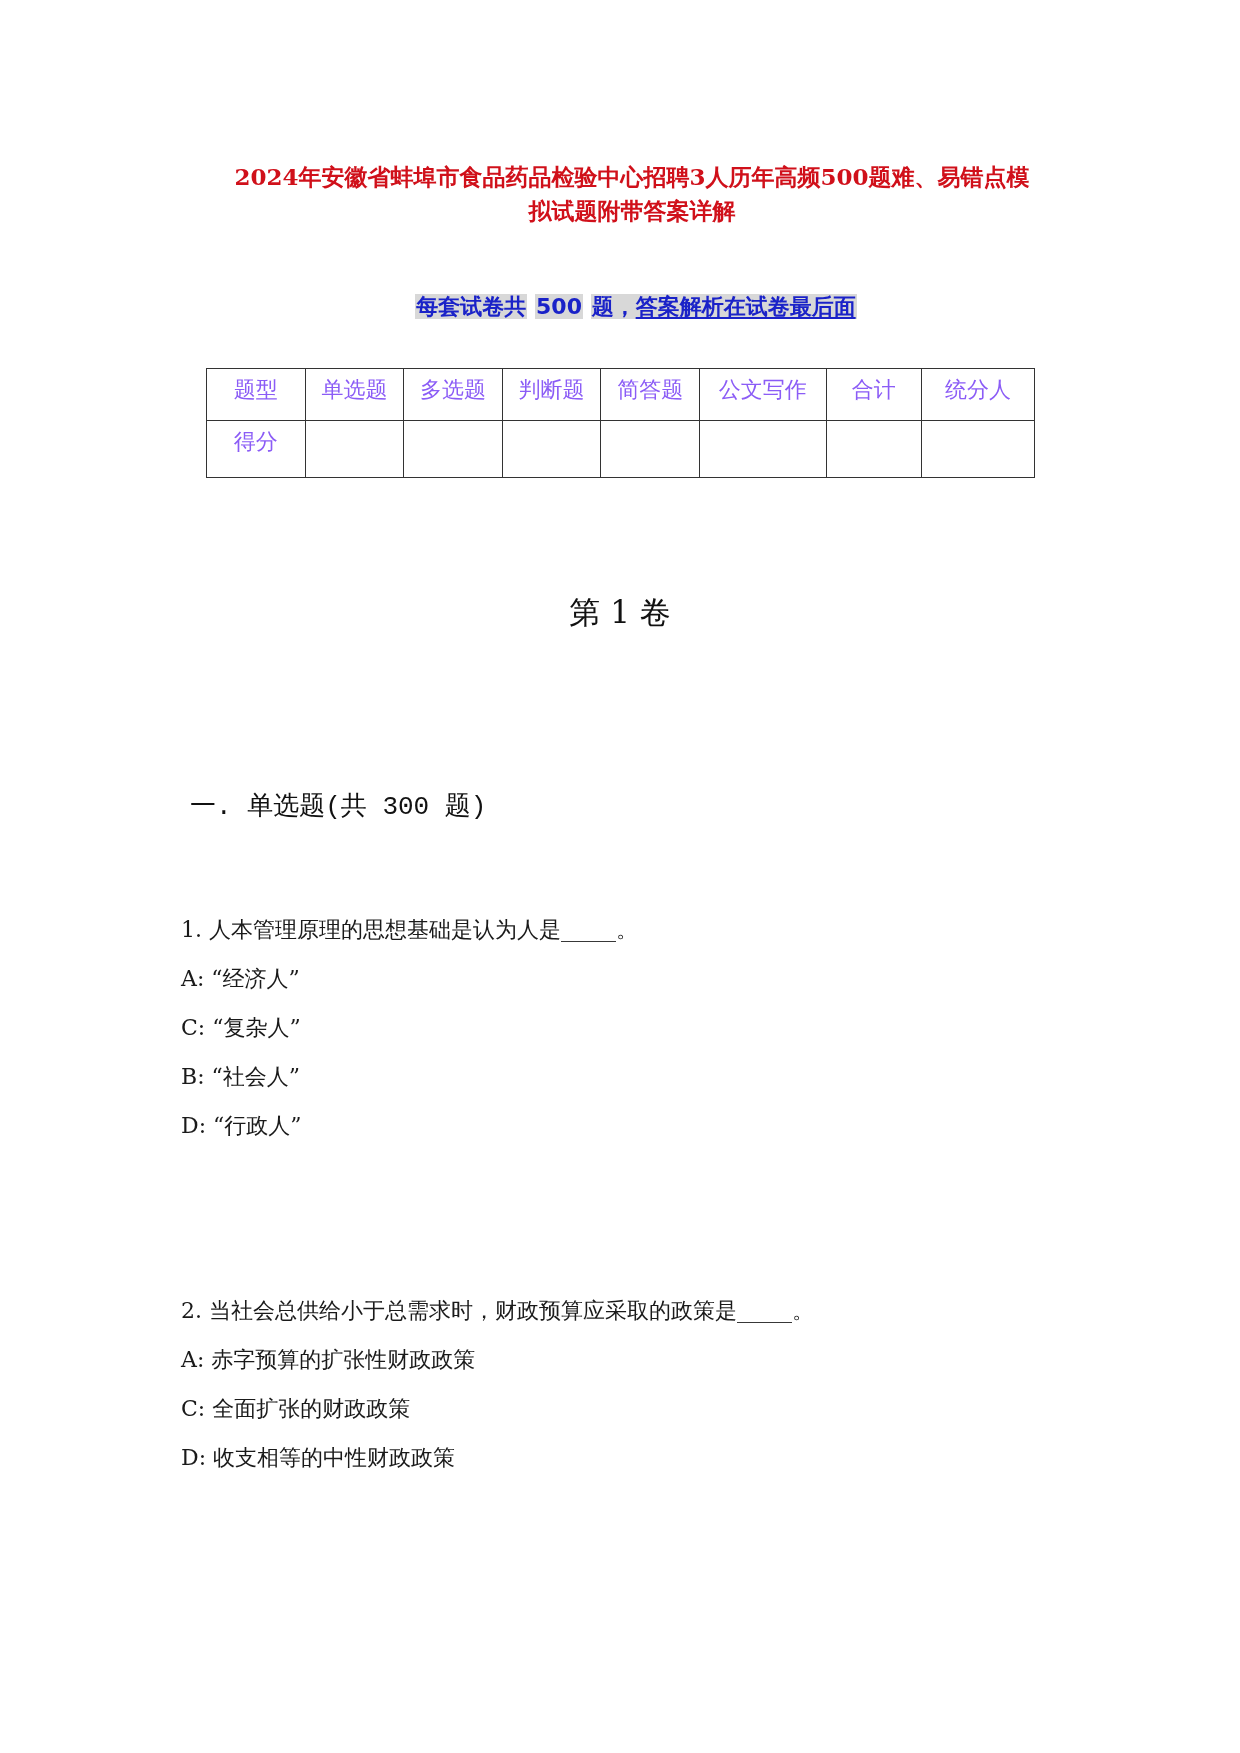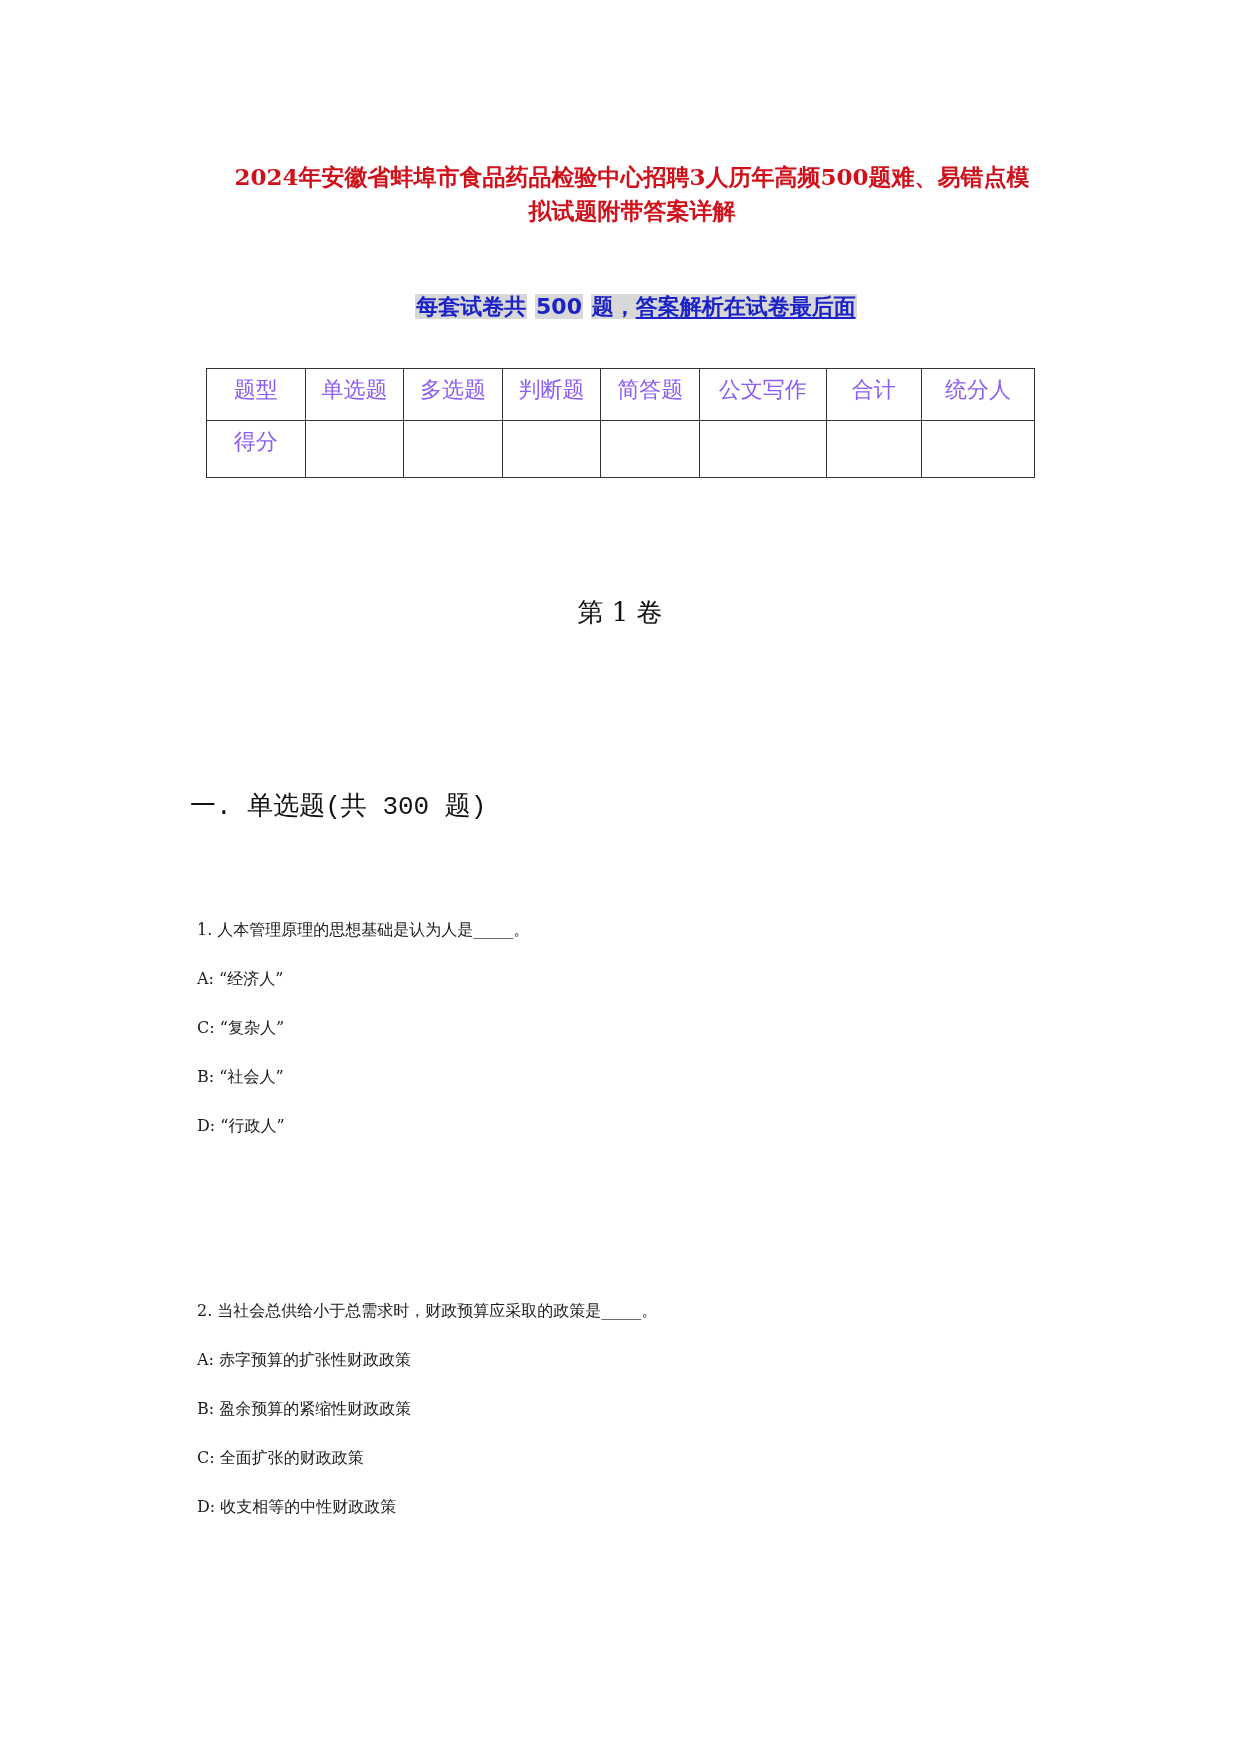--- a/index.html
+++ b/index.html
@@ -75,37 +75,37 @@
     }
     .score-table tr.row-score td {
       height: 57px;
     }
     .volume {
       position: absolute;
       left: 0;
       top: 590px;
       width: 1240px;
       text-align: center;
-      font-size: 26px;
+      font-size: 31px;
       line-height: 44px;
       font-family: "DejaVu Serif", "Liberation Serif", serif;
     }
     .section-heading {
       position: absolute;
       left: 190px;
       top: 788px;
       font-size: 26px;
       line-height: 38px;
       font-family: Liberation Mono, monospace;
     }
     .question {
       position: absolute;
-      left: 197px;
+      left: 181px;
       font-family: "DejaVu Serif", "Liberation Serif", serif;
-      font-size: 16px;
+      font-size: 22px;
       color: #1a1a1a;
     }
     .question .q-line {
       height: 49px;
       line-height: 34px;
       white-space: pre;
     }
     .q1 { top: 913px; }
     .q2 { top: 1294px; }
   </style>
@@ -158,18 +158,17 @@
     <div class="q-line">1. 人本管理原理的思想基础是认为人是_____。</div>
     <div class="q-line">A: “经济人”</div>
     <div class="q-line">C: “复杂人”</div>
     <div class="q-line">B: “社会人”</div>
     <div class="q-line">D: “行政人”</div>
   </div>
 
   <div class="question q2">
     <div class="q-line">2. 当社会总供给小于总需求时，财政预算应采取的政策是_____。</div>
     <div class="q-line">A: 赤字预算的扩张性财政政策</div>
-    <div class="q-line">B: 盈余预算的紧缩性财政政策</div>
     <div class="q-line">C: 全面扩张的财政政策</div>
     <div class="q-line">D: 收支相等的中性财政政策</div>
   </div>
 
 </div>
 
 </body></html>

